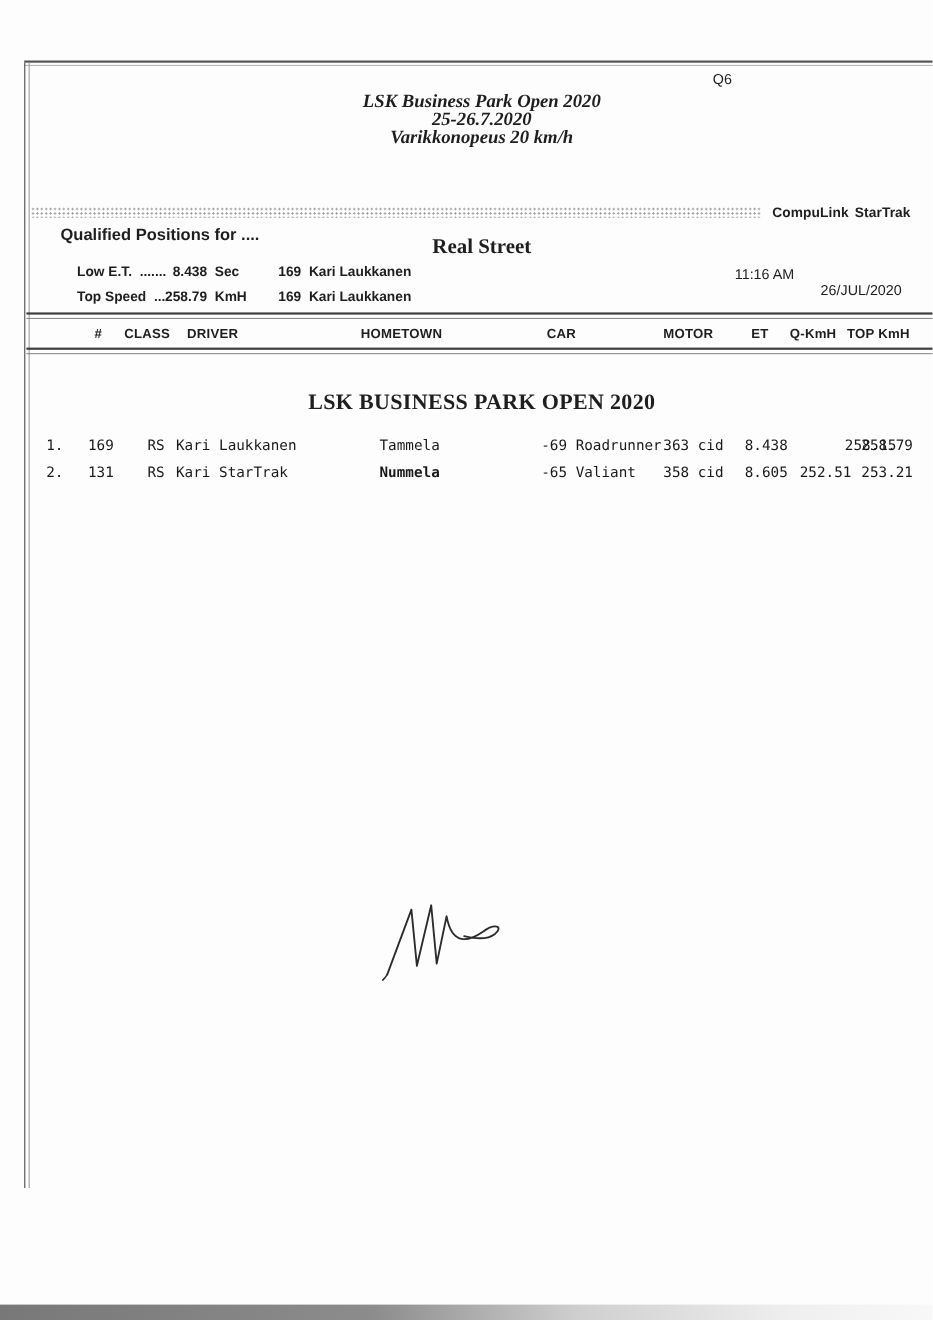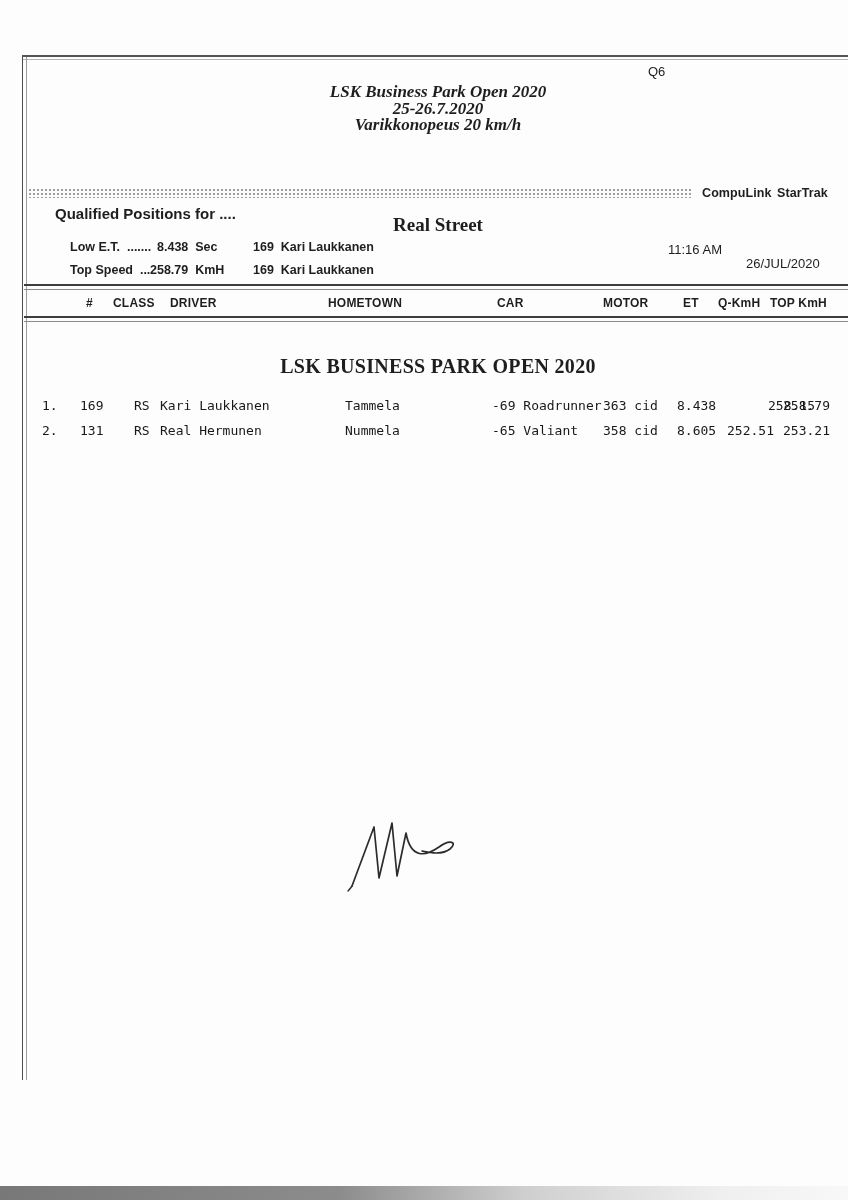--- a/index.html
+++ b/index.html
@@ -135,22 +135,22 @@
     <span class="cell" style="left:603px;">363 cid</span>
     <span class="cell" style="left:677px;">8.438</span>
     <span class="cell" style="left:768px;">258.15</span>
     <span class="cell" style="left:783px;">258.79</span>
   </div>
 
   <div class="row" style="top:423px;">
     <span class="cell" style="left:42px;">2.</span>
     <span class="cell" style="left:80px;">131</span>
     <span class="cell" style="left:134px;">RS</span>
-    <span class="cell" style="left:160px;">Real Hermunen</span>
-    <span class="cell" style="left:345px;">Nummela</span>
+    <span class="cell" style="left:160px;">Kari StarTrak</span>
+    <span class="cell" style="left:345px;font-weight:bold;">Nummela</span>
     <span class="cell" style="left:492px;">-65 Valiant</span>
     <span class="cell" style="left:603px;">358 cid</span>
     <span class="cell" style="left:677px;">8.605</span>
     <span class="cell" style="left:727px;">252.51</span>
     <span class="cell" style="left:783px;">253.21</span>
   </div>
 
   <svg class="signature" width="118" height="72" viewBox="0 0 118 72">
     <path d="M6,66 L28,7 L33,58 L46,3 L51,56 L60,13
              C65,40 80,36 93,27

